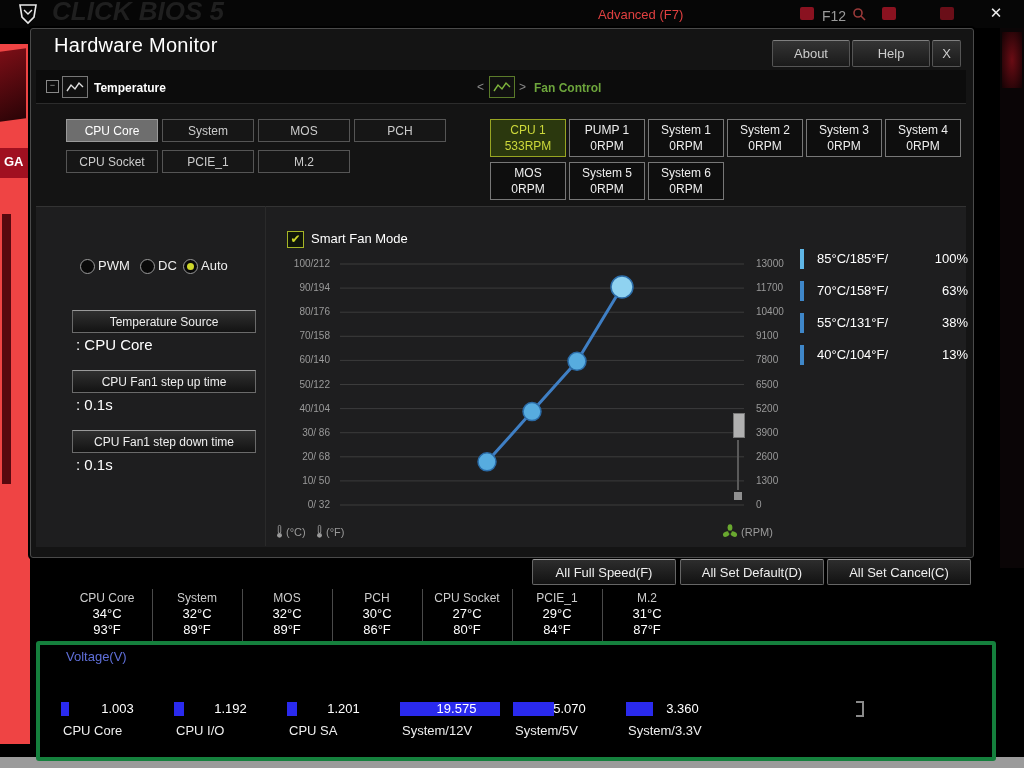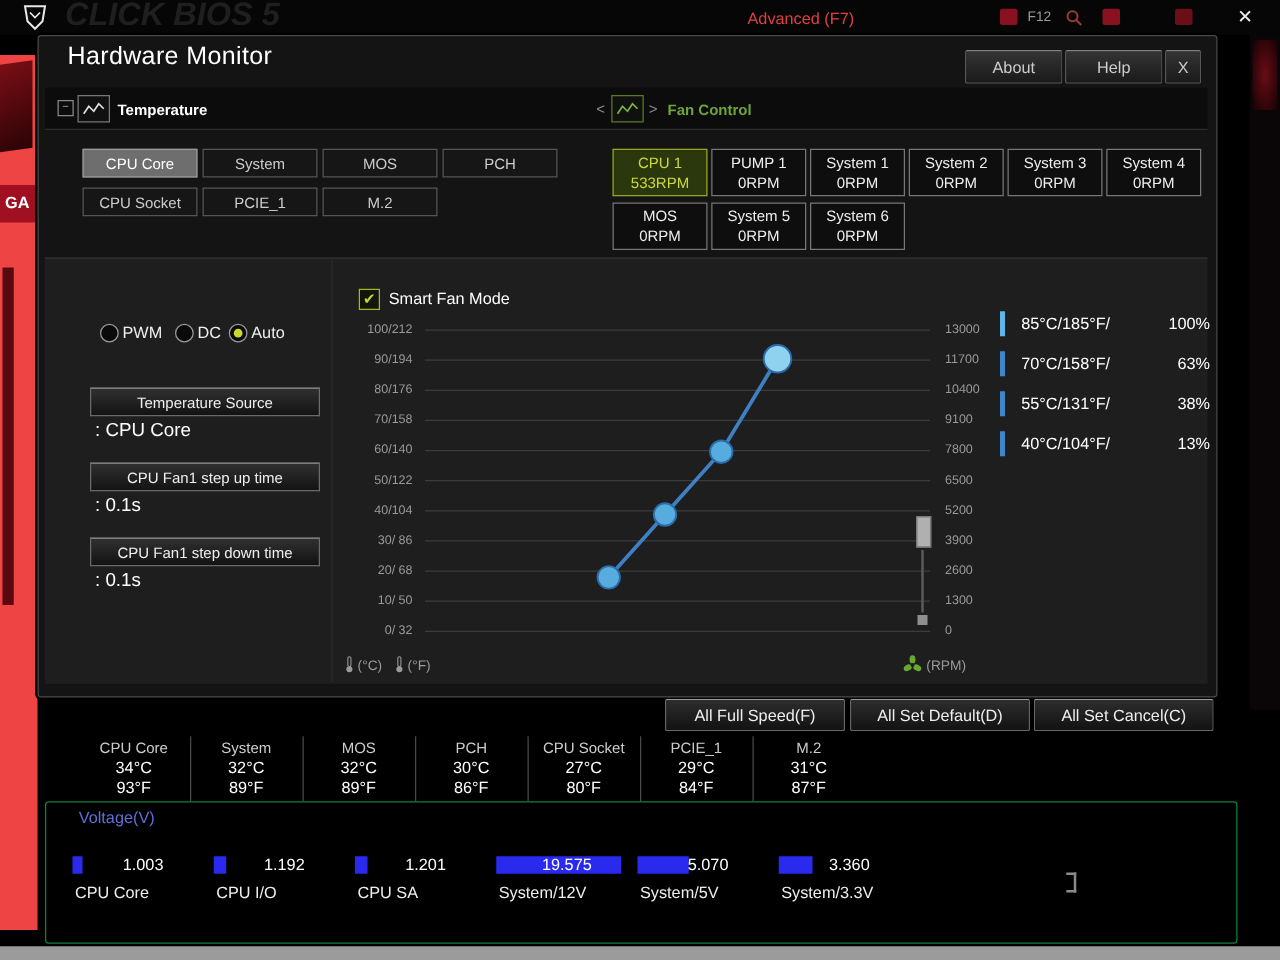--- a/index.html
+++ b/index.html
@@ -6,21 +6,21 @@
   body{width:1024px;height:768px;overflow:hidden;position:relative;
        font-family:"Liberation Sans","DejaVu Sans",sans-serif;color:#ddd;}
   .layer{position:absolute;inset:0;}
   .abs{position:absolute;}
 
   
   .topbar{position:absolute;left:0;top:0;width:1024px;height:28px;background:#060606;}
   .bios-big{position:absolute;left:52px;top:-4px;font-size:26px;font-weight:bold;font-style:italic;color:#1f1f1f;white-space:nowrap;}
   .mode-label{position:absolute;left:598px;top:7px;font-size:13px;color:#e04040;}
   .chrome-ico{position:absolute;top:7px;width:14px;height:13px;background:#8a1220;border-radius:2px;}
-  .f12{position:absolute;left:822px;top:8px;font-size:11px;color:#9a9a9a;}
+  .f12{position:absolute;left:822px;top:8px;font-size:14px;color:#9a9a9a;}
   .chrome-x{position:absolute;left:986px;top:4px;font-size:15px;color:#eee;width:20px;text-align:center;cursor:default;}
   .leftstrip{position:absolute;left:0;top:44px;width:30px;height:700px;background:#ef4444;}
   .red-a{position:absolute;left:0;top:6px;width:26px;height:70px;background:linear-gradient(160deg,#7a0e16,#2a0306);transform:skewY(-8deg);}
   .red-b{position:absolute;left:0;top:104px;width:30px;height:30px;background:#a01020;}
   .ga{position:absolute;left:4px;top:110px;font-size:13px;font-weight:bold;color:#fff;}
   .red-c{position:absolute;left:2px;top:170px;width:9px;height:270px;background:#58090f;}
   .rightstrip{position:absolute;left:1000px;top:28px;width:24px;height:540px;background:#0a0506;}
   .red-d{position:absolute;left:2px;top:4px;width:20px;height:56px;background:radial-gradient(#6a0c14,#140204);}
   .bottomstrip{position:absolute;left:0;top:757px;width:1024px;height:11px;background:#9b9b9b;}
 
@@ -82,23 +82,23 @@
 
   .footbtn{position:absolute;top:559px;width:142px;height:24px;background:linear-gradient(#2d2d2d,#121212);
            border:1px solid #666;border-top-color:#9a9a9a;color:#eee;font-size:13px;
            display:flex;align-items:center;justify-content:center;border-radius:2px;cursor:default;}
 
   .tempcell{position:absolute;top:590px;width:90px;text-align:center;}
   .tempcell .nm{font-size:12px;color:#ccc;line-height:16px;}
   .tempcell .tv{font-size:13px;color:#fff;line-height:16px;}
   .tsep{position:absolute;top:589px;width:1px;height:52px;background:#4a4a4a;}
 
-  .voltpanel{position:absolute;left:36px;top:641px;width:952px;height:112px;border:1px solid #15803d;border-radius:3px;}
+  .voltpanel{position:absolute;left:36px;top:641px;width:952px;height:112px;border:4px solid #15803d;border-radius:3px;}
   .volttitle{position:absolute;left:26px;top:4px;font-size:13px;color:#5f6fd8;}
-  .voltitem{position:absolute;top:42px;width:113px;height:50px;}
+  .voltitem{position:absolute;top:56px;width:113px;height:50px;}
   .voltitem .barbox{position:absolute;left:0;top:0;width:113px;height:16px;}
   .voltitem .vbar{position:absolute;left:0;top:1px;height:14px;background:#2a2aee;}
   .voltitem .vv{position:absolute;left:0;top:0;width:113px;text-align:center;font-size:13px;color:#fff;line-height:16px;}
   .voltitem .vn{position:absolute;left:2px;top:22px;font-size:13px;color:#eee;}
   .scale-end{position:absolute;left:816px;top:56px;width:6px;height:12px;border:2px solid #8a8a8a;border-left:none;}
 </style>
 </head>
 <body>
 
 <div class="topbar">

